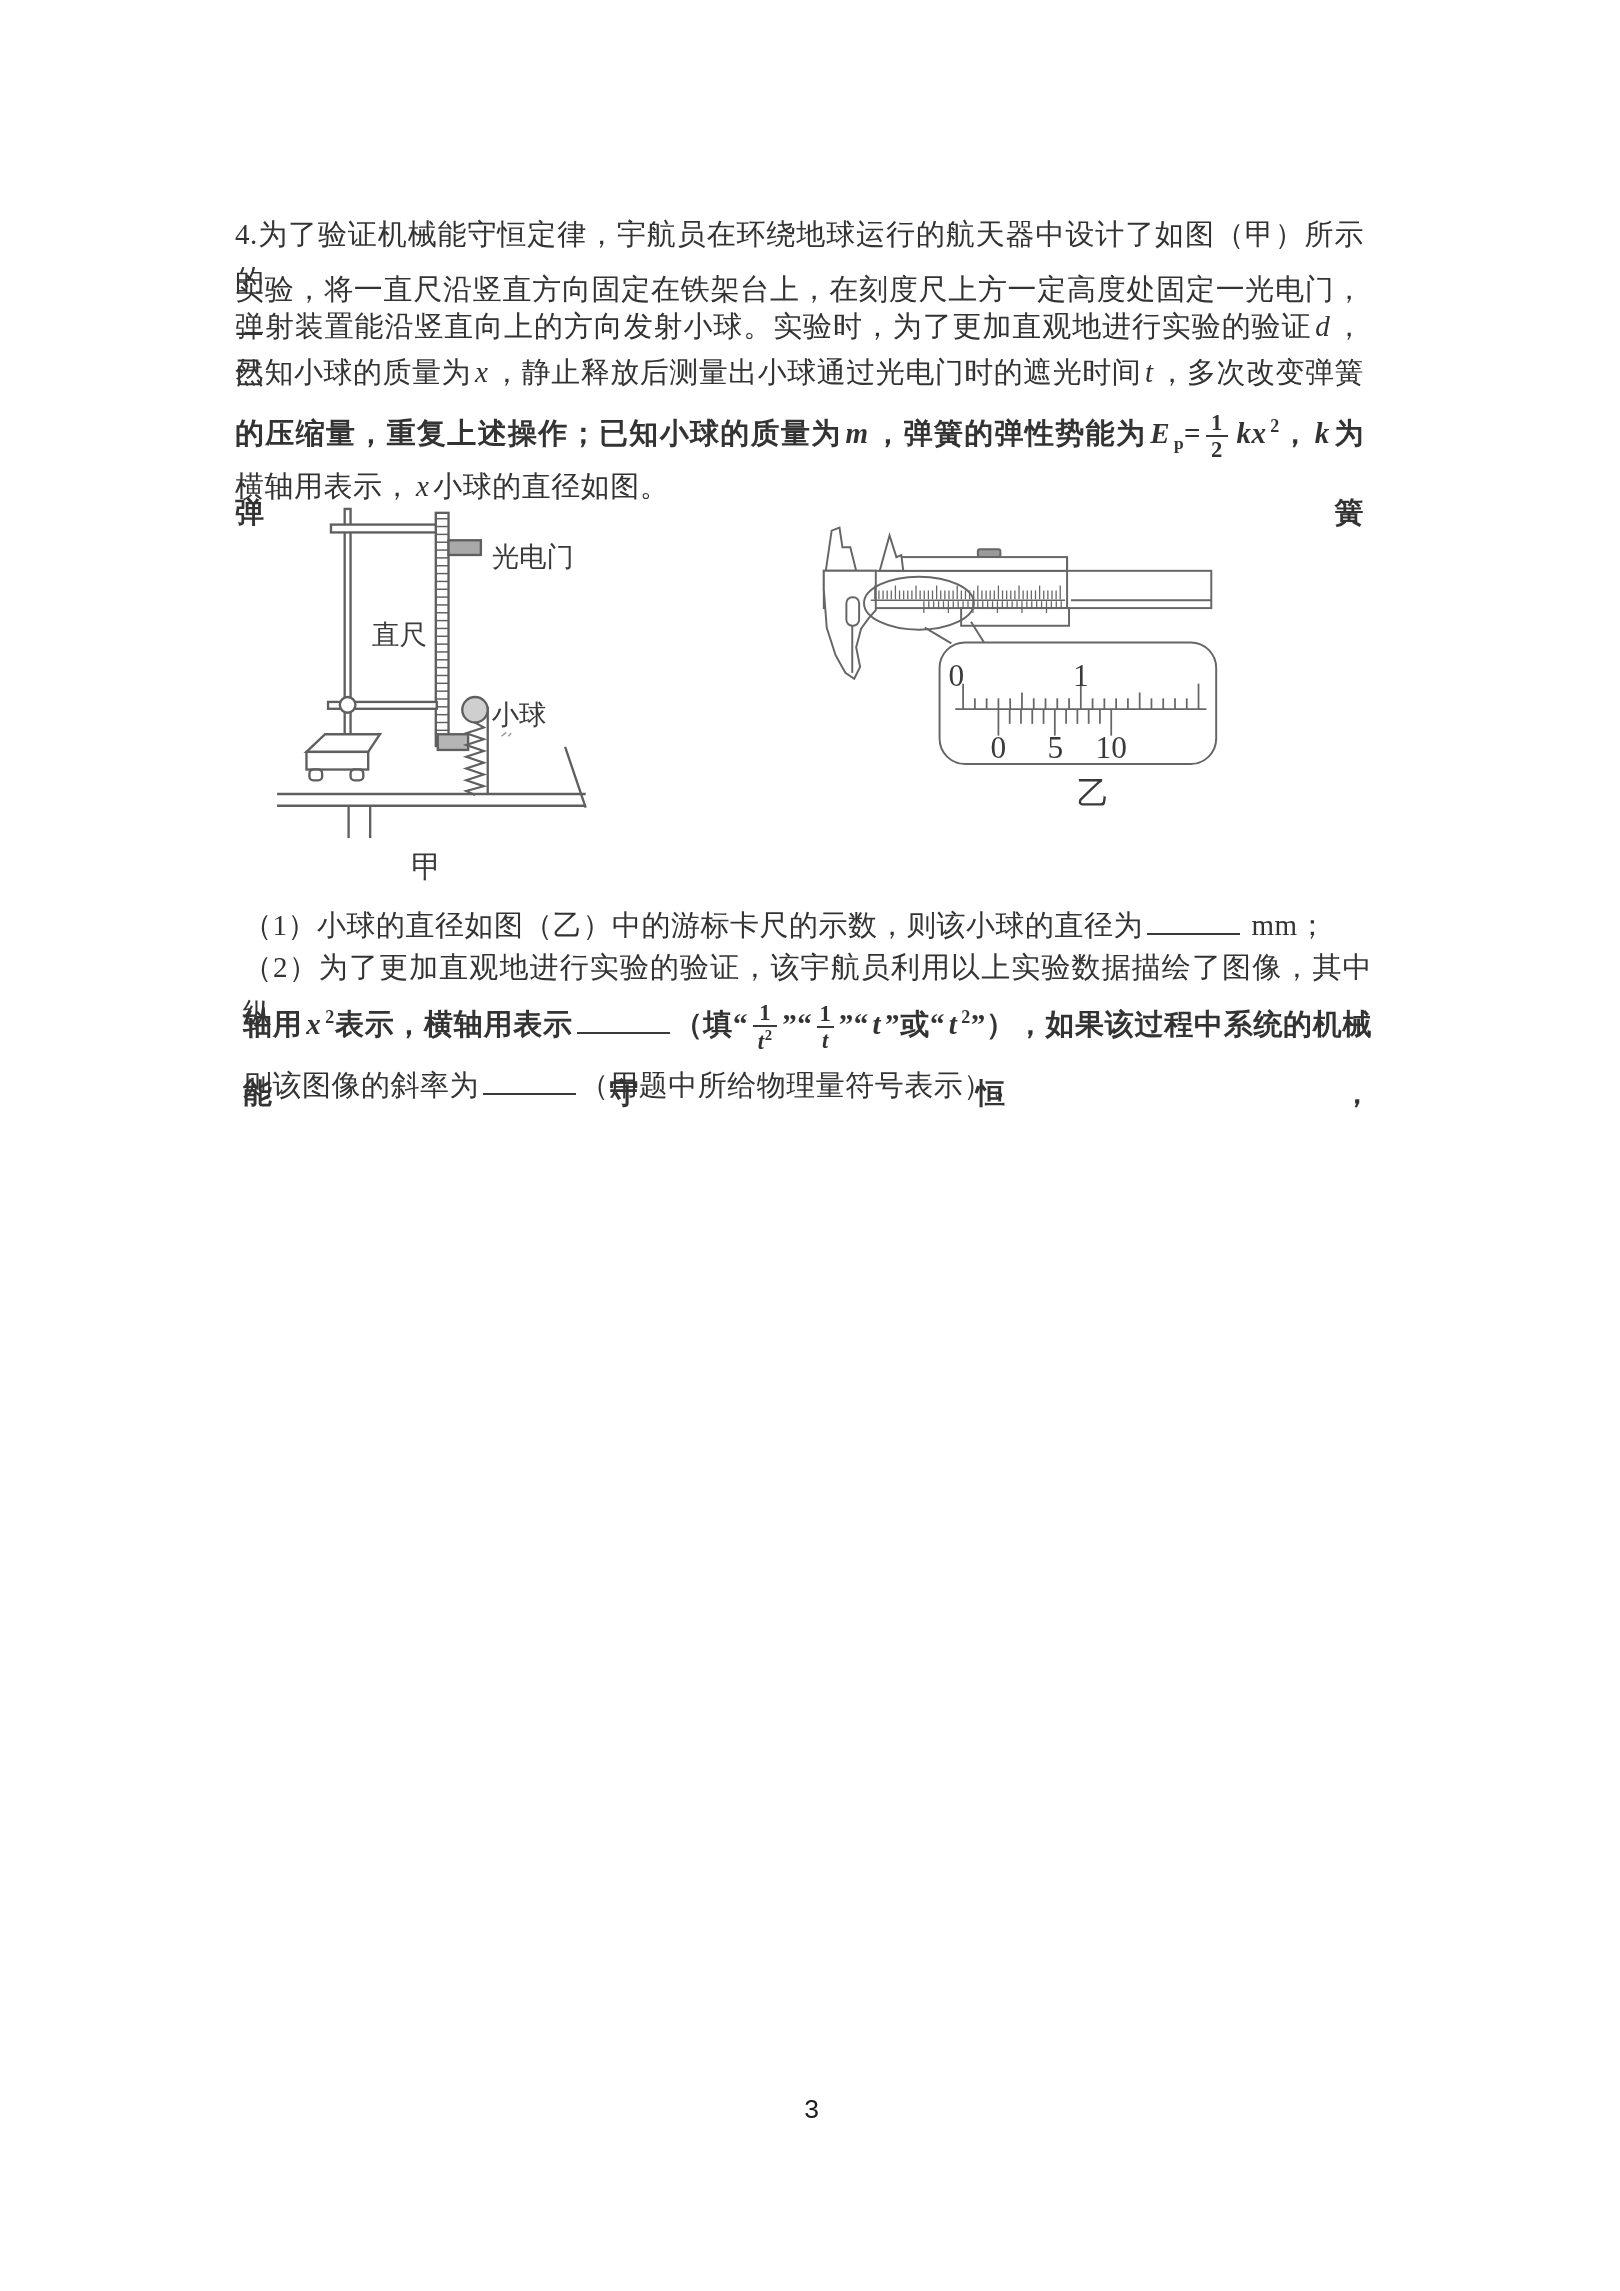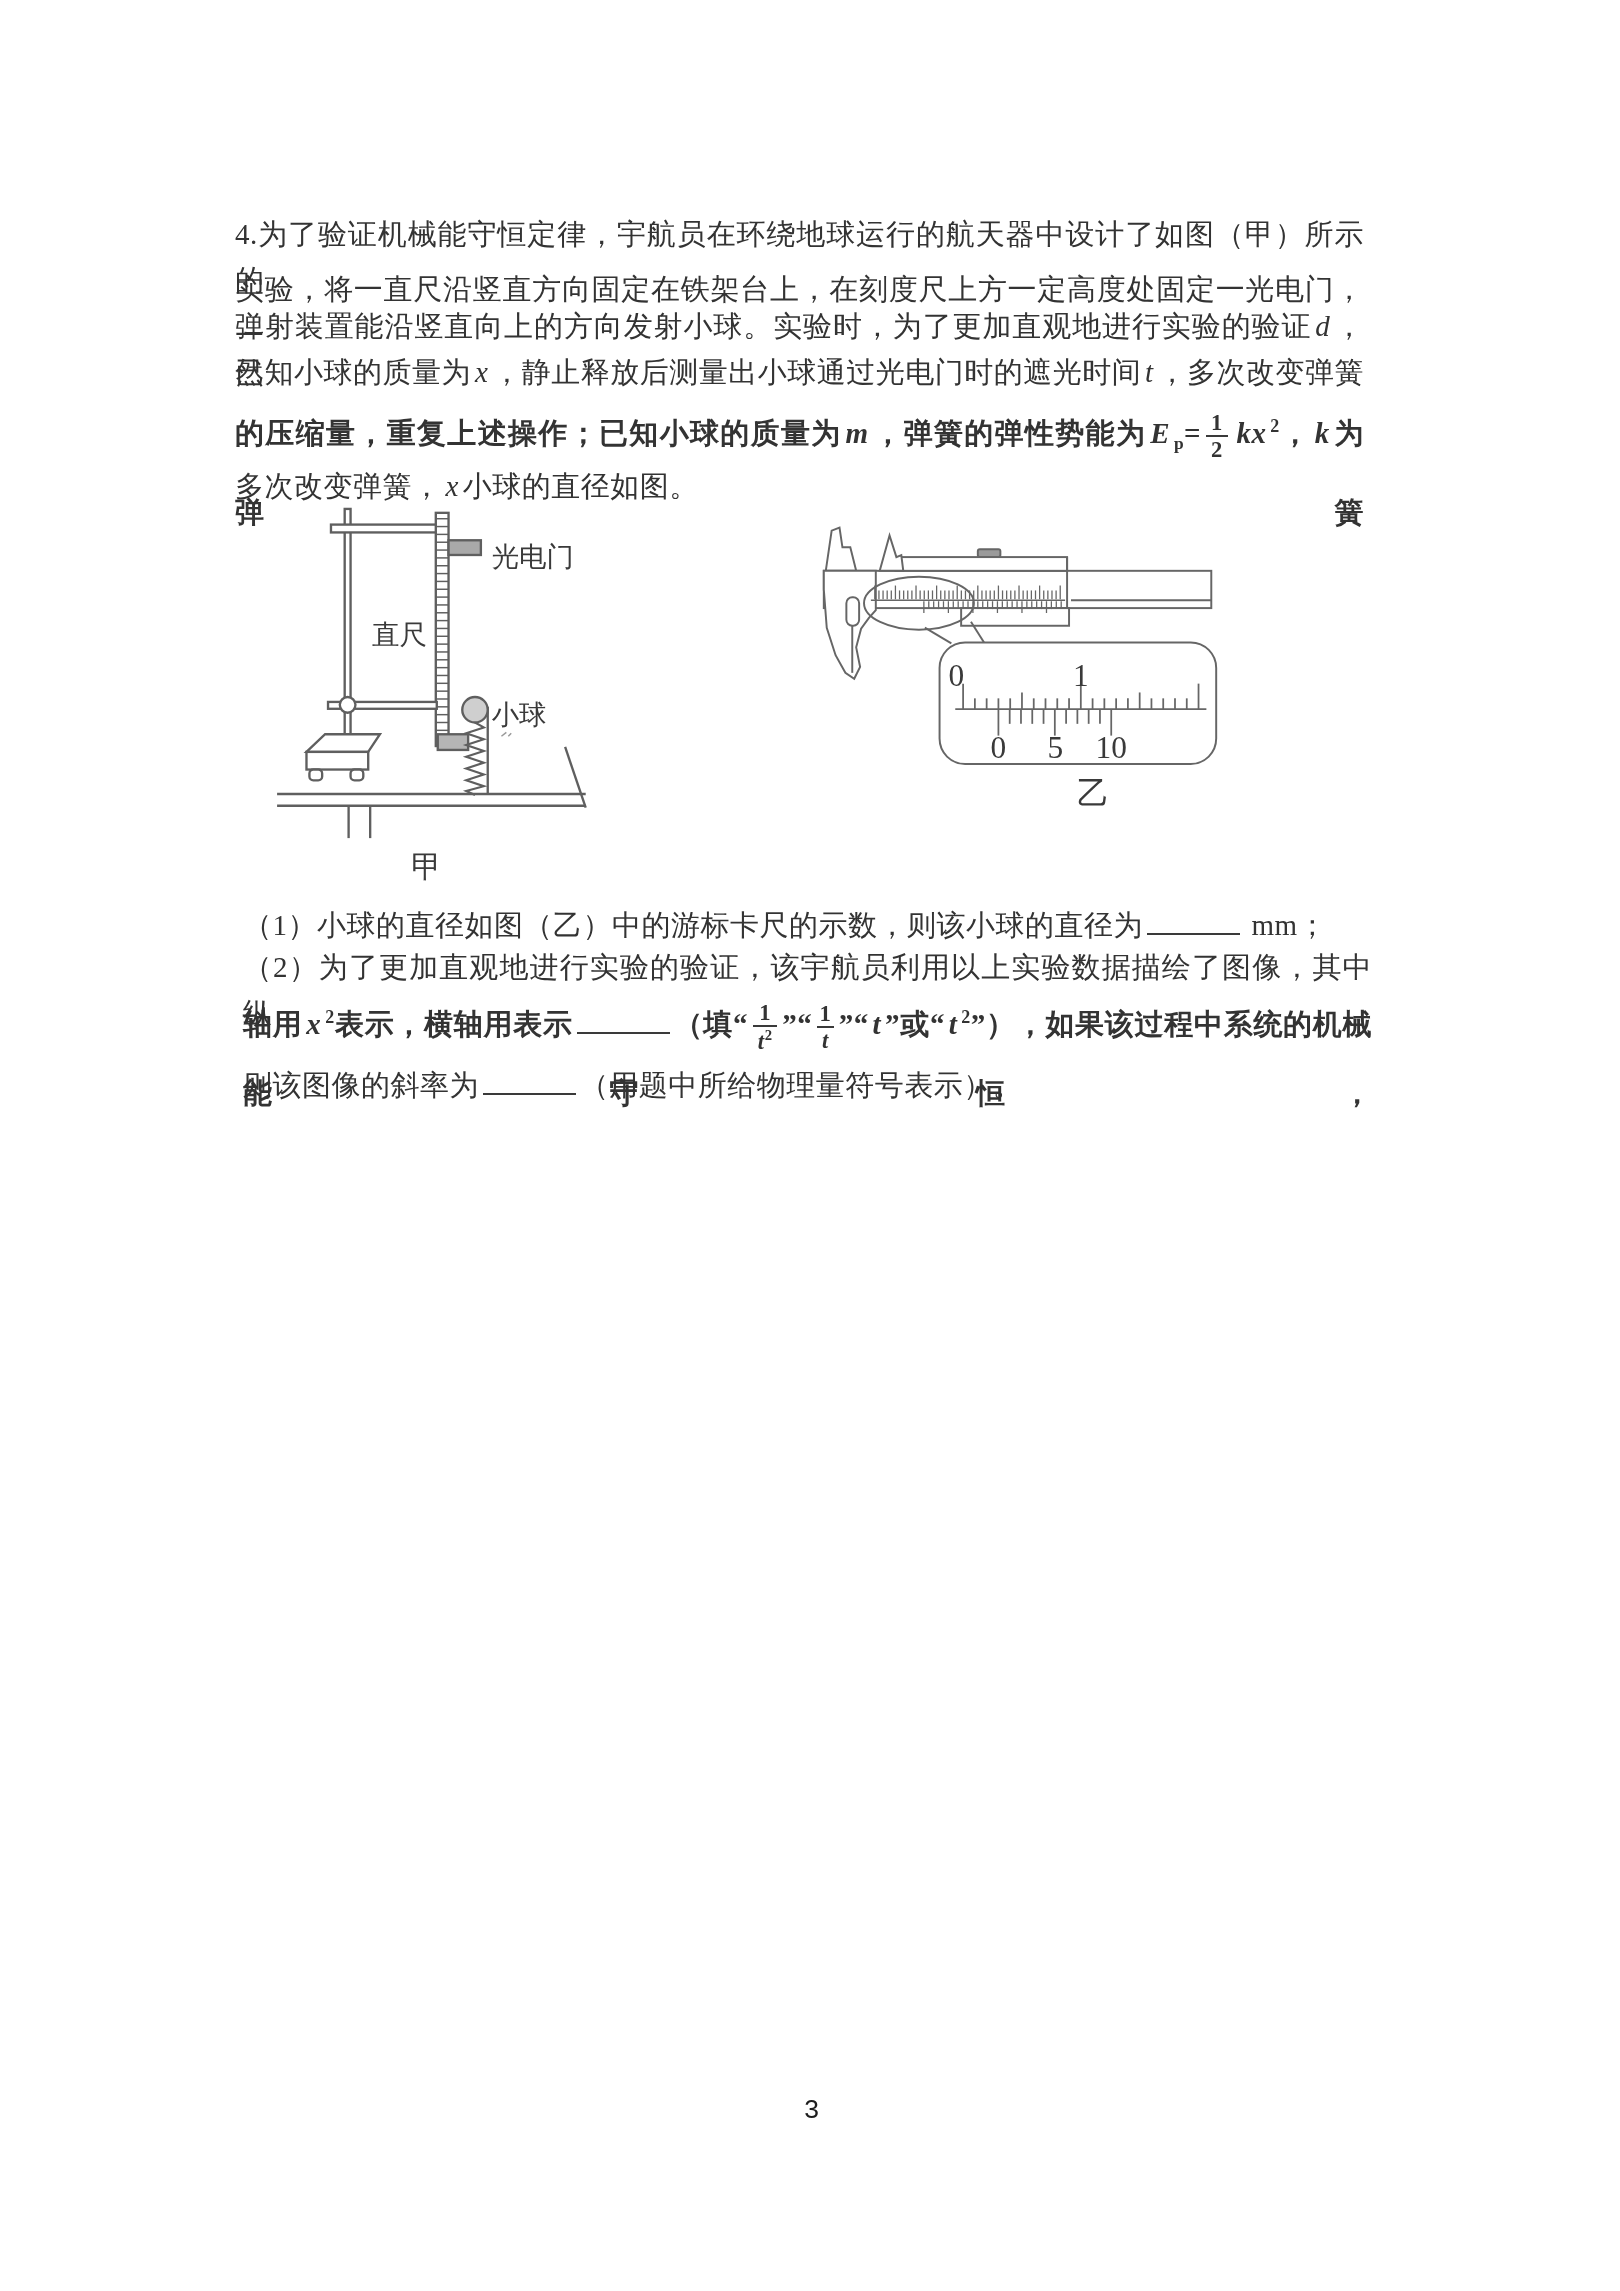--- a/index.html
+++ b/index.html
@@ -27,21 +27,21 @@
 <body>
 
 <div class="tl just" style="top:211px"><span>4.为了验证机械能守恒定律，宇航员在环绕地球运行的航天器中设计了如图（甲）所示的</span></div>
 <div class="tl just" style="top:266px"><span>实验，将一直尺沿竖直方向固定在铁架台上，在刻度尺上方一定高度处固定一光电门，一</span></div>
 <div class="tl just" style="top:303px"><span>弹射装置能沿竖直向上的方向发射小球。实验时，为了更加直观地进行实验的验证</span><i class="v">d</i><span>，然</span></div>
 <div class="tl just" style="top:349px"><span>已知小球的质量为</span><i class="v">x</i><span>，静止释放后测量出小球通过光电门时的遮光时间</span><i class="v">t</i><span>，多次改变弹簧</span></div>
 <div class="tl just tall" style="top:392px"><span>的压缩量，重复上述操作；已知小球的质量为</span><i class="v">m</i><span>，弹簧的弹性势能为</span><i class="v">E</i><sub>p</sub><span>=</span><span class="frac">
       <span class="num">1</span>
       <span class="den">2</span>
     </span><i class="v">kx</i><sup>2</sup><span>，</span><i class="v">k</i><span>为弹簧</span></div>
-<div class="tl" style="top:463px"><span>多次改变弹簧，</span><i class="v">x</i><span>小球的直径如图。</span></div>
+<div class="tl" style="top:463px"><span>横轴用表示，</span><i class="v">x</i><span>小球的直径如图。</span></div>
 
 <svg class="fig" style="left:274px;top:505px" width="353" height="387" viewBox="0 0 360 395">
   <g stroke="#5f5f5f" stroke-width="2.4" fill="none">
 
     <rect x="72" y="4" width="6" height="251" fill="#ffffff"></rect>
 
     <rect x="58" y="20" width="108" height="8" fill="#ffffff"></rect>
 
     <rect x="165" y="8" width="13" height="238" fill="#ffffff"></rect>
     <g id="ruler-rungs" stroke-width="1.5">

